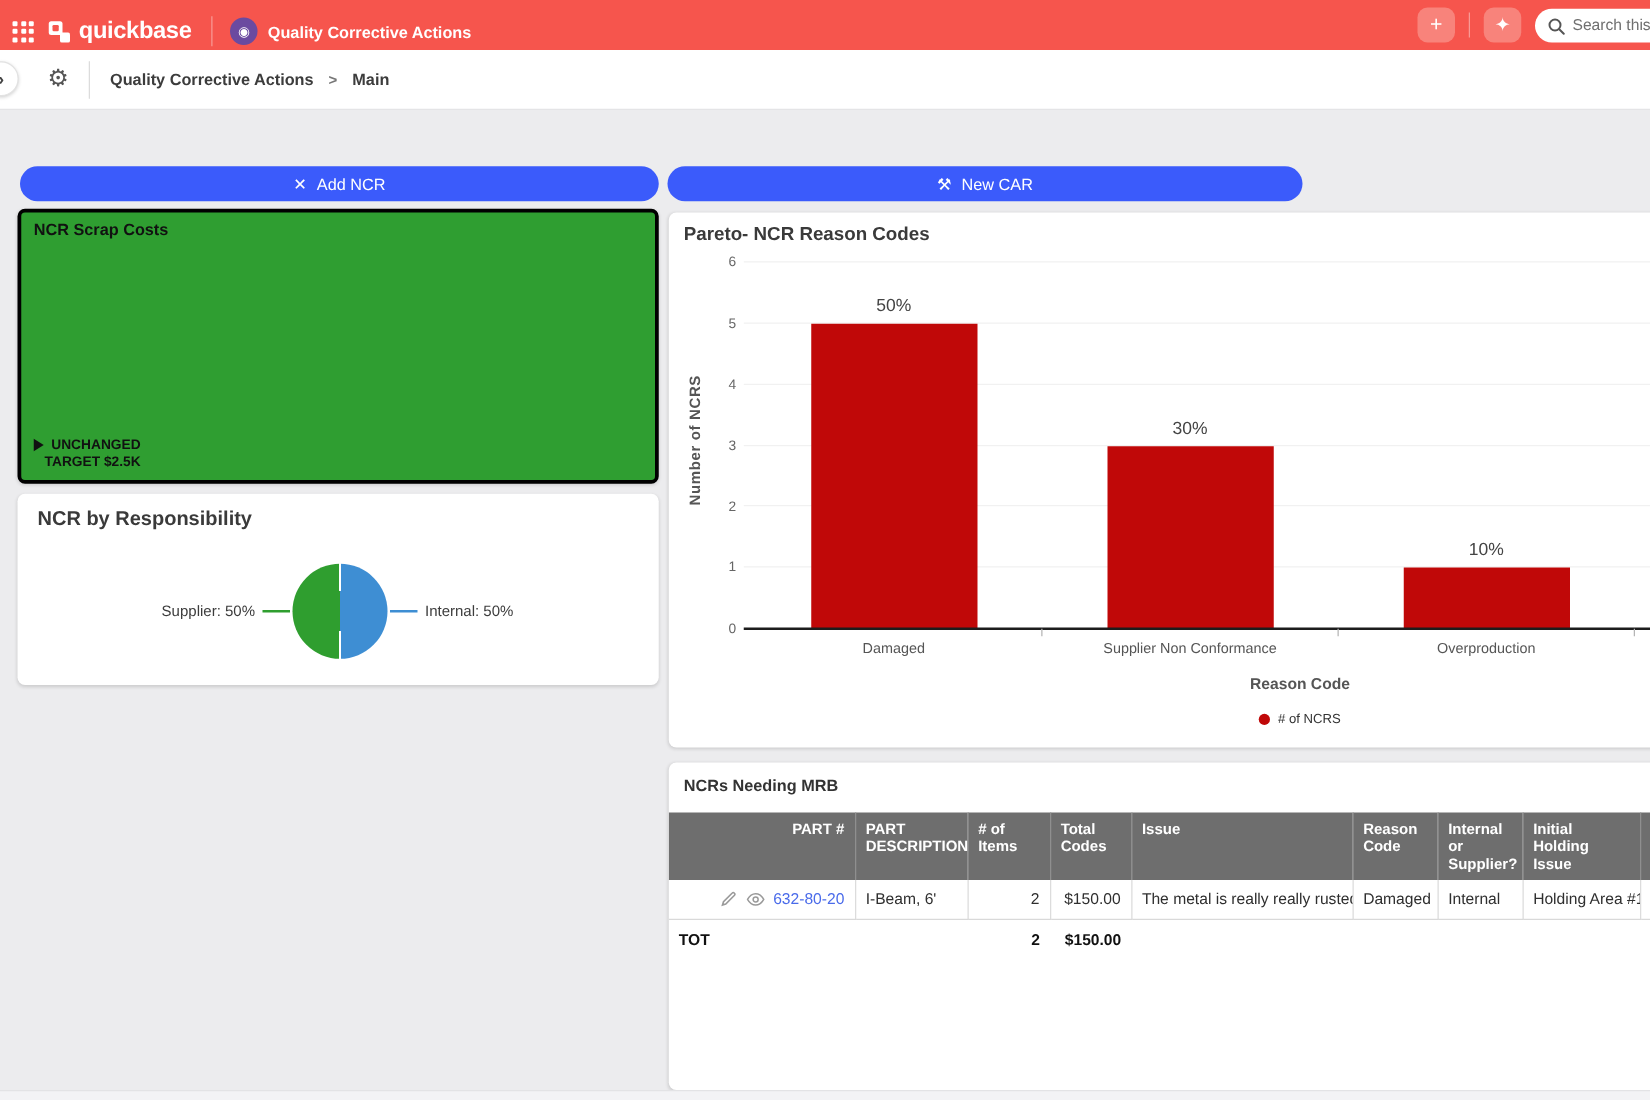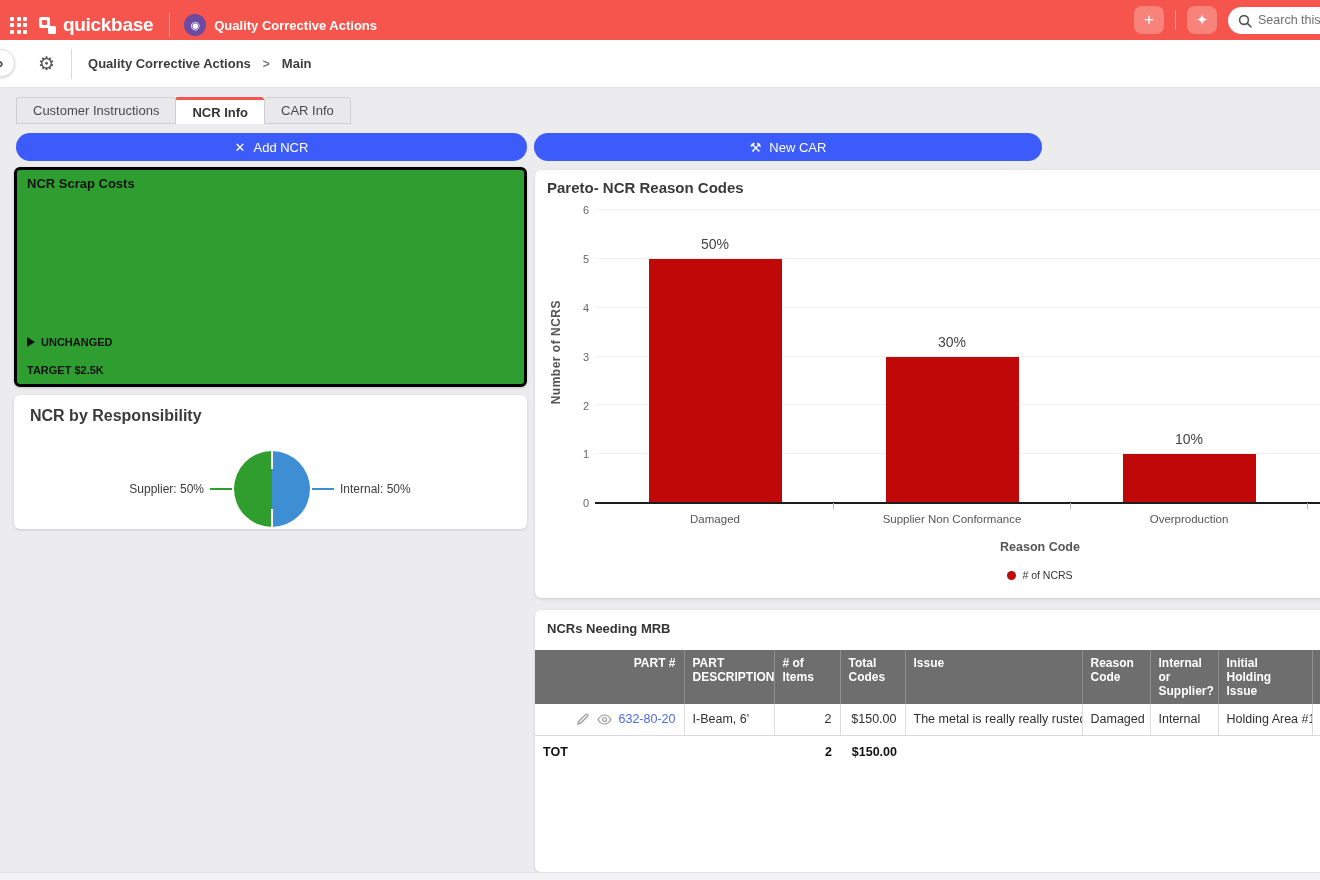--- a/index.html
+++ b/index.html
@@ -50,24 +50,24 @@
   
   .card { position:absolute; background:#fff; border-radius:6px; box-shadow:0 1px 3px rgba(0,0,0,0.14); }
 
   
   .kpi-card { left:14px; top:167px; width:513px; height:220px; background:#2f9e31; border:3px solid #000000; }
   .kpi-title { position:absolute; left:10px; top:6px; font-size:13px; font-weight:bold; color:#111; }
   .kpi-value { position:absolute; left:0; right:0; top:18px; bottom:20px; display:flex; align-items:center; justify-content:center; font-size:148px; letter-spacing:-3px; color:#111; }
   .kpi-foot { position:absolute; left:10px; bottom:8px; color:#111; }
   .kpi-status { font-size:11px; font-weight:bold; display:flex; align-items:center; gap:6px; }
   .kpi-status .tri { width:0; height:0; border-top:5px solid transparent; border-bottom:5px solid transparent; border-left:8px solid #111; }
-  .kpi-target { font-size:11px; font-weight:bold; margin-top:16px; }
-
-  
-  .pie-card { left:14px; top:395px; width:513px; height:134px; }
+  .kpi-target { font-size:11px; font-weight:bold; margin-top:2px;text-align:right; }
+
+  
+  .pie-card { left:14px; top:395px; width:513px; height:153px; }
   .pie-title { position:absolute; left:16px; top:12px; font-size:16px; font-weight:bold; color:#3a3a3a; }
   .pie { position:absolute; left:220px; top:56px; width:76px; height:76px; border-radius:50%; }
   .pie-line { position:absolute; top:93px; height:2px; width:22px; }
   .pie-line.left { left:196px; background:#2f9e2f; }
   .pie-line.right { left:298px; background:#3e8ed3; }
   .pie-label { position:absolute; top:87px; font-size:12px; color:#3c3c3c; white-space:nowrap; }
   .pie-label.left { right:323px; }
   .pie-label.right { left:326px; }
 
   
@@ -147,25 +147,20 @@
 
   <div class="crumbbar">
     <button class="collapse-btn">›</button>
     <span class="gear">⚙</span>
     <div class="crumb-divider"></div>
     <span class="crumb">Quality Corrective Actions</span>
     <span class="crumb-sep">&gt;</span>
     <span class="crumb">Main</span>
   </div>
 
-  <div class="tabs">
-    <div class="tab">Customer Instructions</div>
-    <div class="tab active">NCR Info</div>
-    <div class="tab">CAR Info</div>
-  </div>
 
   <button class="pill-btn" style="left:16px; width:511px;">
     <span class="bicon">✕</span>
     <span>Add NCR</span>
   </button>
   <button class="pill-btn" style="left:534px; width:508px;">
     <span class="bicon">⚒</span>
     <span>New CAR</span>
   </button>
 

